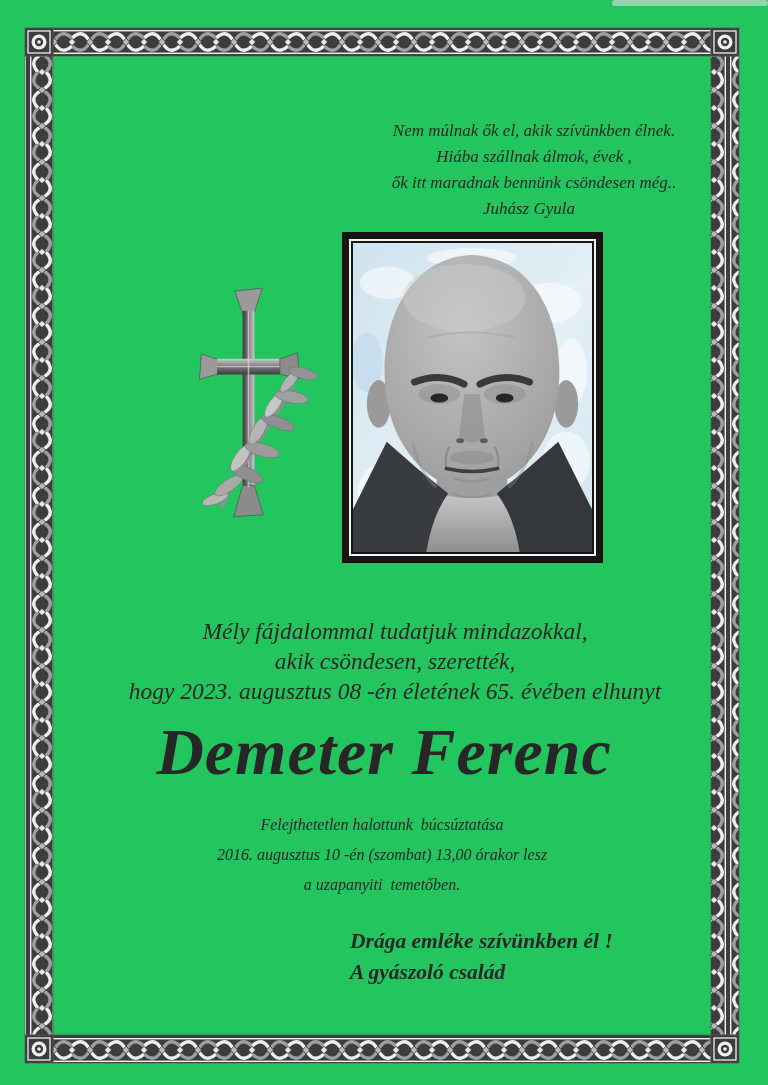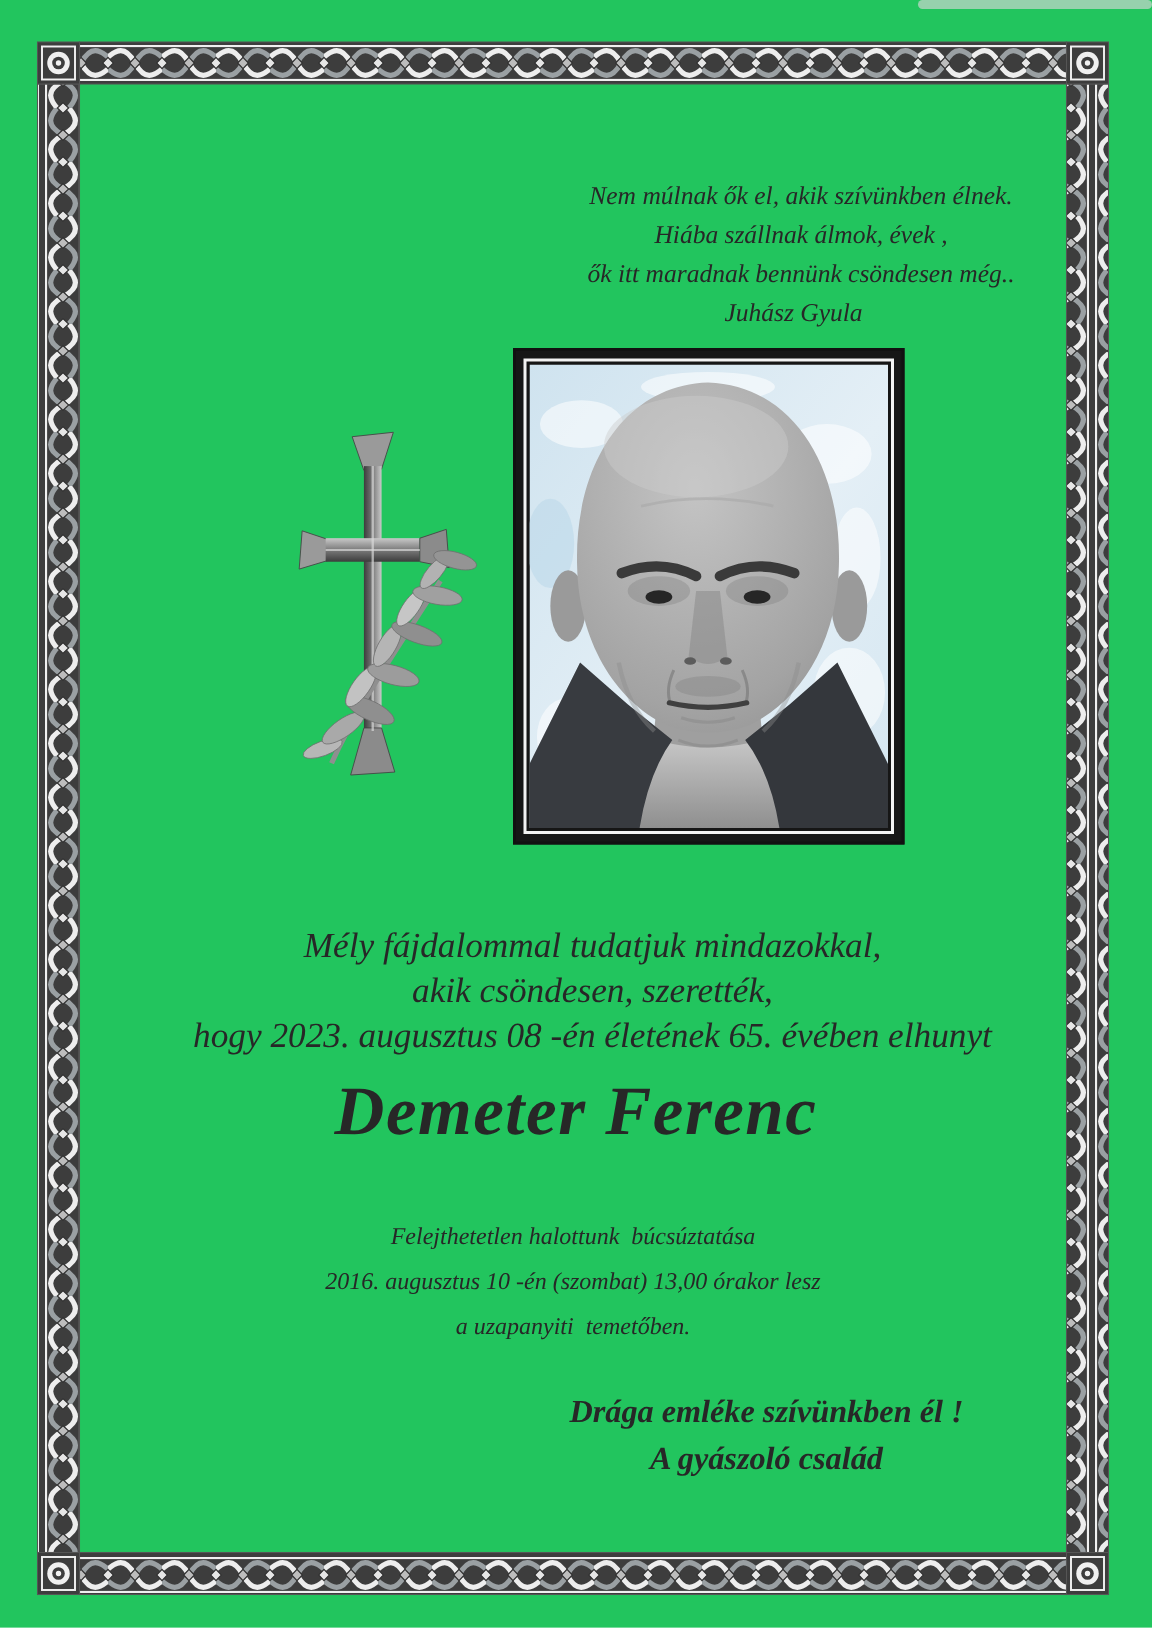--- a/index.html
+++ b/index.html
@@ -32,30 +32,30 @@
     width:100%;height:100%;box-sizing:border-box;
     border:2px solid #f2f2f2;background:#161616;padding:2px;
   }
   .photo-mat svg{display:block;width:100%;height:100%;}
   .announce{
     left:53px;width:614px;top:616px;
     text-align:center;font-size:23.5px;line-height:30px;margin-left:35px;
   }
   .name{
     left:0;width:768px;top:714px;margin:0;
-    text-align:center;font-size:46px;font-weight:600;
+    text-align:center;font-size:66px;font-weight:600;
     letter-spacing:1px;font-style:italic;position:absolute;
   }
   .funeral{
     left:53px;width:658px;top:810px;
     text-align:center;font-size:16px;line-height:30px;
   }
   .closing{
     left:350px;width:322px;top:926px;
-    text-align:center;font-weight:bold;font-size:21.5px;line-height:31px;
+    font-weight:bold;font-size:21.5px;line-height:31px;
   }
 </style>
 </head>
 <body>
 
 <div class="page">
 
   <svg class="frame-svg" width="768" height="1085" aria-hidden="true">
     <defs>
       <pattern id="weaveH" width="36" height="28" patternUnits="userSpaceOnUse">

